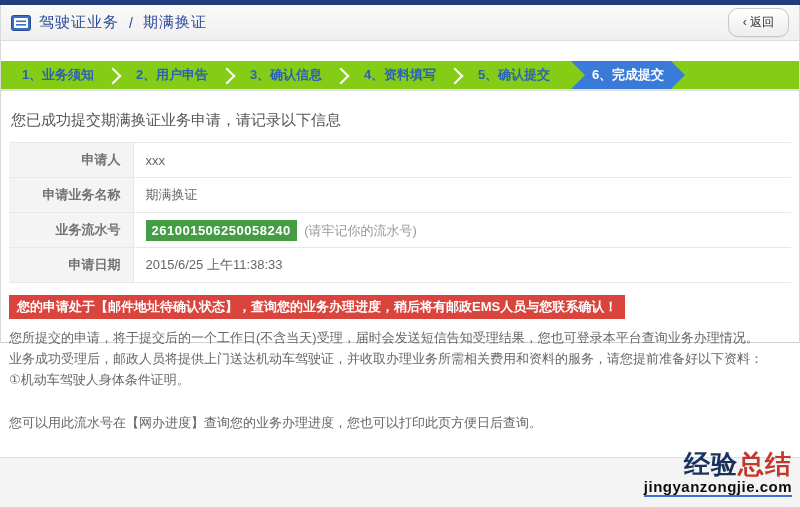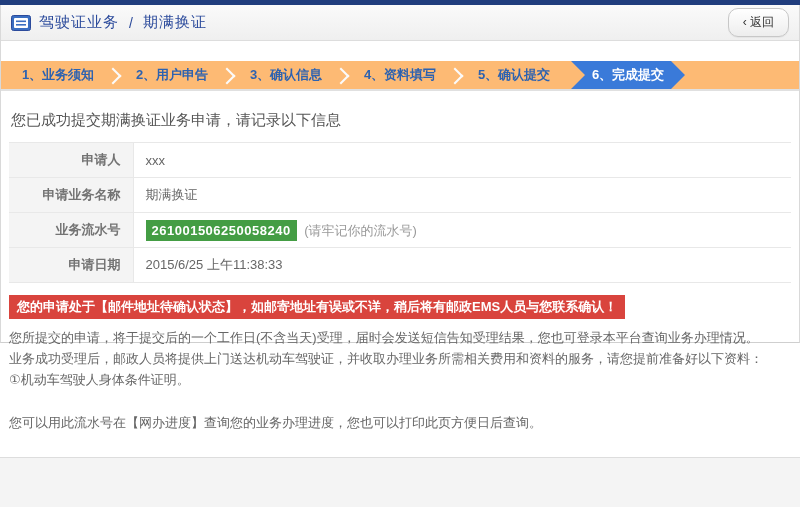--- a/index.html
+++ b/index.html
@@ -29,21 +29,21 @@
   .hdr-icon { width: 20px; height: 16px; display: inline-block; }
   .hdr-title { color: #2b4a9b; font-size: 15px; letter-spacing: 1px; }
   .hdr-sep { color: #2b4a9b; font-size: 14px; margin: 0 2px; }
   .back-btn {
     font-size: 12px; color: #333; background: linear-gradient(#ffffff, #ededed);
     border: 1px solid #c7c7c7; border-radius: 10px; padding: 5px 14px;
     cursor: pointer; box-shadow: 0 1px 1px rgba(0,0,0,.05);
   }
   
   .steps {
-    margin-top: 20px; height: 30px; background: #fdba74;
+    margin-top: 20px; height: 30px; background: #84cc16;
     border-bottom: 2px solid #e0e0e0;
     display: flex; align-items: stretch;
   }
   .step {
     flex: 1; display: flex; align-items: center; justify-content: center;
     color: #2d62b0; font-size: 13px; font-weight: bold; position: relative;
   }
   .step.has-sep::after {
     content: ""; position: absolute; right: -4px; top: 9px;
     width: 10px; height: 10px;
@@ -171,27 +171,35 @@
             <span class="serial-note">(请牢记你的流水号)</span>
           </td>
         </tr>
         <tr>
           <td class="td-label">申请日期</td>
           <td class="td-value">2015/6/25 上午11:38:33</td>
         </tr>
       </tbody>
         </table>
 
-      <div class="warning">您的申请处于【邮件地址待确认状态】，如邮寄地址有误或不详，稍后将有邮政EMS人员与您联系确认！</div>
+      <div class="warning">您的申请处于【邮件地址待确认状态】，查询您的业务办理进度，稍后将有邮政EMS人员与您联系确认！</div>
 
       <div class="paras">
         <p>您所提交的申请，将于提交后的一个工作日(不含当天)受理，届时会发送短信告知受理结果，您也可登录本平台查询业务办理情况。</p>
         <p>业务成功受理后，邮政人员将提供上门送达机动车驾驶证，并收取办理业务所需相关费用和资料的服务，请您提前准备好以下资料：</p>
         <p>①机动车驾驶人身体条件证明。</p>
       </div>
 
       <p class="progress-note">您可以用此流水号在【网办进度】查询您的业务办理进度，您也可以打印此页方便日后查询。</p>
     </div>
   </div>
 
   <div class="footer"></div>
 
+  <div class="watermark">
+    <div class="wm-cn">
+      <span class="wm-blue">经验</span><span class="wm-red">总结</span>
+    </div>
+    <div>
+      <span class="wm-domain">jingyanzongjie.com</span>
+    </div>
+  </div>
 </div>
 
 </body></html>

